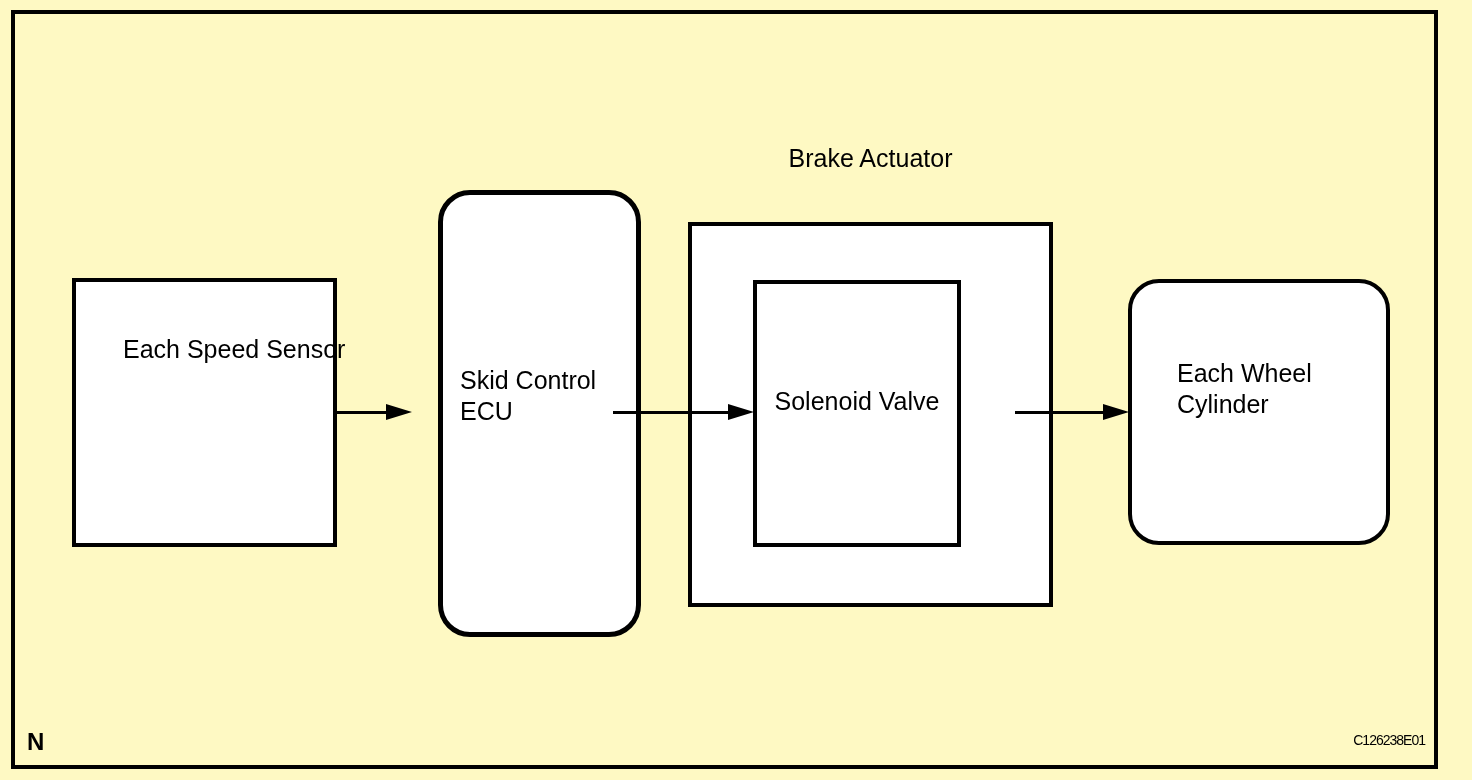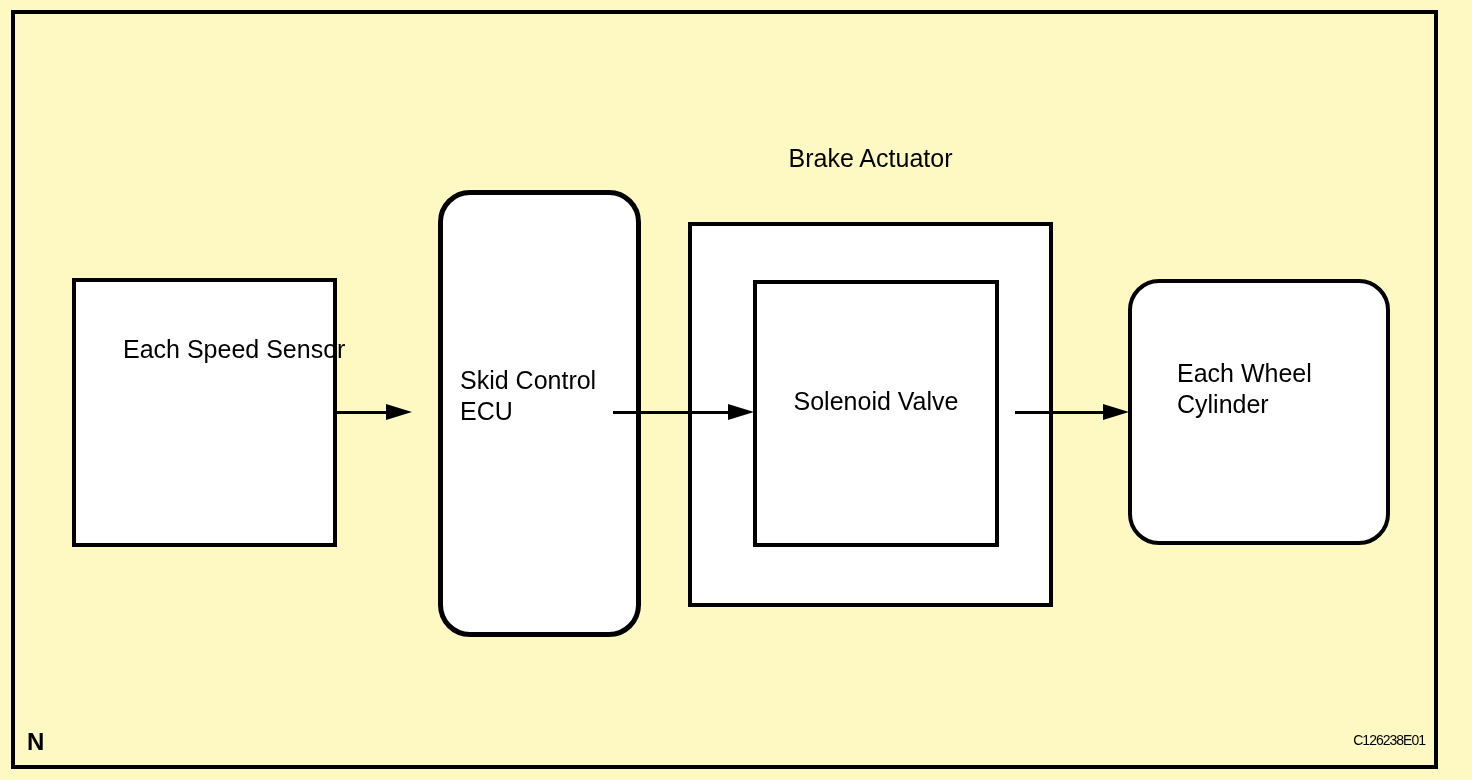--- a/index.html
+++ b/index.html
@@ -99,21 +99,21 @@
   <div class="box" style="left:688px; top:222px; width:365px; height:385px;"></div>
 
   <div class="box" style="left:72px; top:278px; width:265px; height:269px;">
     <div class="node-label" style="left:7px; top:52px;margin-left:40px;">Each Speed Sensor</div>
   </div>
 
   <div class="box rounded" style="left:410px; top:190px; width:203px; height:447px;margin-left:28px;">
     <div class="node-label wrap" style="left:17px; top:170px; width:165px;">Skid Control ECU</div>
   </div>
 
-  <div class="box" style="left:753px; top:280px; width:246px; height:267px;">
+  <div class="box" style="left:753px; top:280px; width:208px; height:267px;">
     <div class="node-label" style="left:0; right:0; top:102px; text-align:center;">Solenoid Valve</div>
   </div>
 
   <div class="box" style="left:1128px; top:279px; width:262px; height:266px;border-radius:31px;">
     <div class="node-label wrap" style="left:45px; top:75px; width:170px;">Each Wheel Cylinder</div>
   </div>
 
   <div>
     <div class="shaft" style="left:337px; top:411px; width:51px;"></div>
     <div class="head" style="left:386px; top:404px;"></div>

